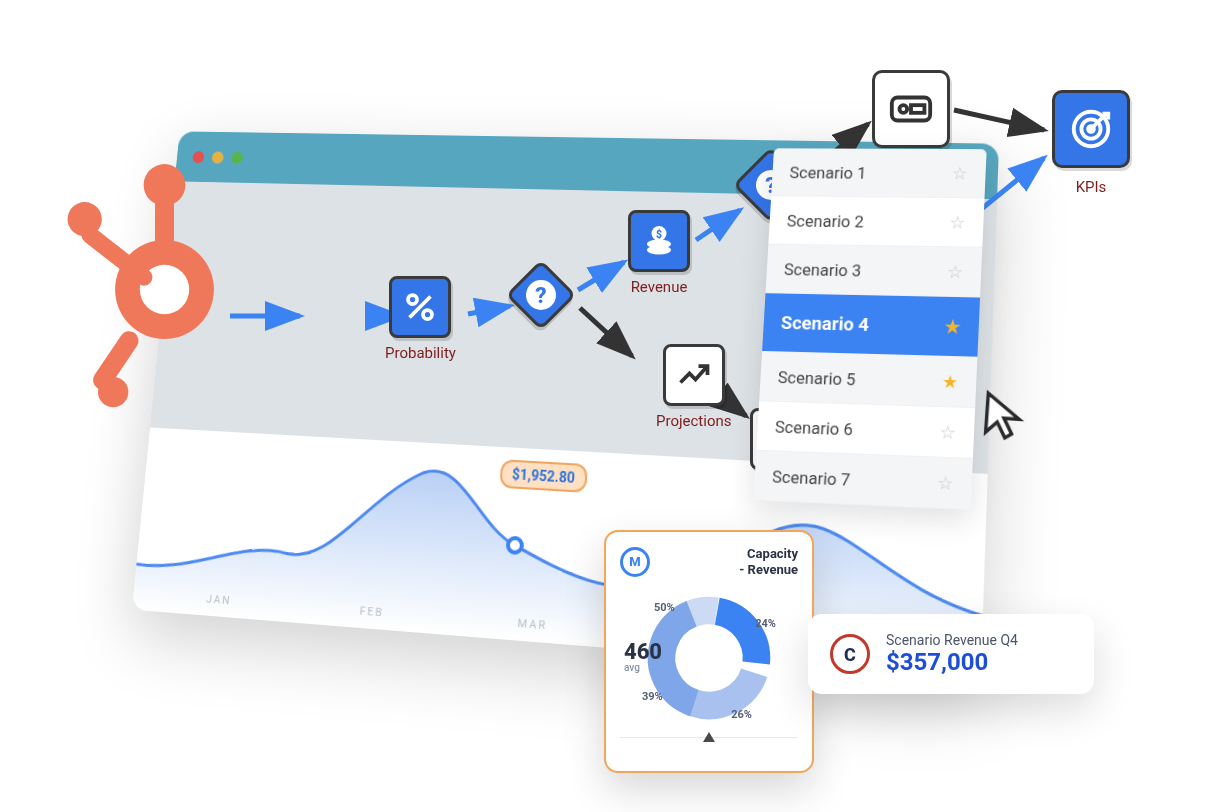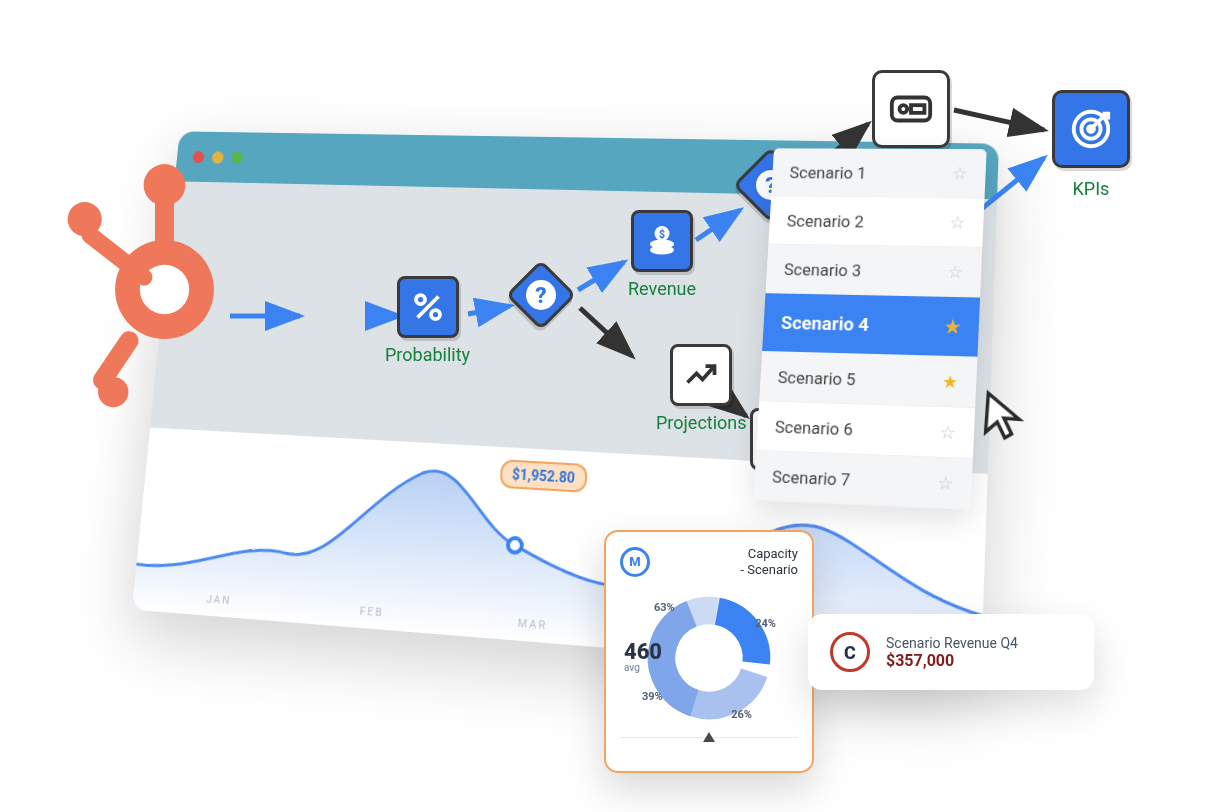--- a/index.html
+++ b/index.html
@@ -13,45 +13,45 @@
 .chart-area svg{position:absolute;inset:0;}
 .months{position:absolute;left:0;right:0;bottom:10px;display:flex;justify-content:space-around;color:#b9bec7;font-size:11px;letter-spacing:2px;padding:0 12px;}
 .tooltip{position:absolute;left:380px;top:12px;background:#ffe0c2;border:2px solid #f2a55f;color:#2b73da;font-weight:700;font-size:14px;padding:4px 10px;border-radius:12px;}
 .hubspot{position:absolute;left:60px;top:130px;width:190px;height:300px;}
 .hubspot svg{width:100%;height:100%;}
 .node{position:absolute;display:flex;flex-direction:column;align-items:center;gap:6px;}
 .tile{width:62px;height:62px;border-radius:8px;display:flex;align-items:center;justify-content:center;border:3px solid #3a3a3a;box-shadow:2px 3px 0 rgba(0,0,0,.15);}
 .tile-blue{background:#3475e8;}
 .tile-white{background:#fff;}
 .tile-big{width:78px;height:78px;border-radius:10px;}
-.node-label{font-size:18px;color:#15803d;}
+.node-label{font-size:15px;color:#7f1d1d;}
 .scenarios{position:absolute;left:760px;top:145px;width:220px;display:flex;flex-direction:column;background:#fff;box-shadow:0 10px 30px rgba(0,0,0,.12);border-radius:6px;overflow:hidden;transform:perspective(2000px) rotateX(8deg) rotateY(-12deg) rotateZ(3deg);}
 .scen{display:flex;align-items:center;justify-content:space-between;padding:14px 18px;font-size:17px;color:#444;border-bottom:1px solid #eef0f3;}
 .scen:nth-child(odd){background:#f4f5f7;}
 .scen.active{background:#3b83f3;color:#fff;font-weight:700;font-size:19px;padding:18px 18px;}
 .star{font-size:18px;}
 .star-gray{color:#c4c9d1;}
 .star-gold{color:#f2b52a;}
 .cursor{position:absolute;left:978px;top:390px;transform:rotateZ(4deg);}
 .cursor svg{width:52px;height:52px;}
 .capacity{position:absolute;left:604px;top:530px;width:210px;background:#fff;border:2px solid #f2a55f;border-radius:14px;padding:14px 14px 8px;box-shadow:0 16px 40px rgba(0,0,0,.16);}
 .cap-head{display:flex;align-items:center;justify-content:space-between;margin-bottom:6px;}
 .badge-m{width:30px;height:30px;border:3px solid #3b83f3;border-radius:50%;display:flex;align-items:center;justify-content:center;font-weight:800;color:#3b83f3;font-size:13px;}
-.cap-title{font-size:13px;font-weight:400;color:#2a3344;text-align:right;line-height:1.2;}
+.cap-title{font-size:13px;font-weight:700;color:#2a3344;text-align:right;line-height:1.2;}
 .donut{position:relative;width:170px;height:150px;margin:0 auto;}
 .donut svg{width:100%;height:100%;}
 .donut-center{position:absolute;left:0;right:0;top:56px;text-align:left;font-size:22px;font-weight:800;color:#2a3344;}
 .donut-center small{display:block;font-size:10px;color:#8a93a4;font-weight:500;margin-top:-2px;}
 .seglab{position:absolute;font-size:11px;color:#546078;font-weight:700;}
 .mini-axis{height:26px;border-top:1px solid #e6e9ef;margin-top:4px;position:relative;}
 .mini-axis::before{content:"";position:absolute;left:50%;top:-6px;width:0;height:0;border-style:solid;border-width:0 6px 10px 6px;border-color:transparent transparent #4a4a4a transparent;transform:translateX(-50%);}
 .revcard{position:absolute;left:808px;top:614px;width:286px;background:#fff;border-radius:14px;box-shadow:0 16px 42px rgba(0,0,0,.14);padding:18px 22px;display:flex;align-items:center;gap:16px;}
 .badge-c{width:40px;height:40px;border:3px solid #c0392b;border-radius:50%;display:flex;align-items:center;justify-content:center;font-weight:800;color:#243049;font-size:18px;}
 .rev-title{font-size:14px;color:#4a5568;}
-.rev-val{font-size:16px;font-weight:700;color:#7f1d1d;}
+.rev-val{font-size:24px;font-weight:700;color:#1d4ed8;}
 .kpis{position:absolute;left:1052px;top:90px;display:flex;flex-direction:column;align-items:center;gap:10px;}
 .icon-svg{width:36px;height:36px;}
 .company-nodes{position:absolute;}
 </style>
 </head>
 <body>
 
 <div class="stage">
 
   <div class="browser">
@@ -247,31 +247,31 @@
 
   <div class="cursor">
     <svg viewBox="0 0 24 24" fill="#fff" stroke="#2a2a2a" stroke-width="1.6">
         <path d="M4 2 L4 20 L9 15 L13 22 L16 20 L12 13 L19 13 Z"></path>
       </svg>
   </div>
 
   <div class="capacity">
     <div class="cap-head">
       <div class="badge-m">M</div>
-      <div class="cap-title"><span>Capacity</span><br><span>- Scenario</span></div>
+      <div class="cap-title"><span>Capacity</span><br><span>- Revenue</span></div>
     </div>
     <div class="donut">
       <svg viewBox="0 0 120 120">
         <circle cx="60" cy="60" r="38" fill="none" stroke="#cddaf4" stroke-width="22" stroke-dasharray="26 300" transform="rotate(-120 60 60)"></circle>
         <circle cx="60" cy="60" r="38" fill="none" stroke="#3b83f3" stroke-width="22" stroke-dasharray="57 300" transform="rotate(-80 60 60)"></circle>
         <circle cx="60" cy="60" r="38" fill="none" stroke="#a8c1ef" stroke-width="22" stroke-dasharray="62 300" transform="rotate(18 60 60)"></circle>
         <circle cx="60" cy="60" r="38" fill="none" stroke="#7ea6e8" stroke-width="22" stroke-dasharray="93 300" transform="rotate(108 60 60)"></circle>
       </svg>
       <div class="donut-center"><span>460</span><small>avg</small></div>
-      <span class="seglab" style="left:30px;top:18px">63%</span>
+      <span class="seglab" style="left:30px;top:18px">50%</span>
       <span class="seglab" style="right:18px;top:34px">24%</span>
       <span class="seglab" style="right:42px;bottom:12px">26%</span>
       <span class="seglab" style="left:18px;bottom:30px">39%</span>
     </div>
     <div class="mini-axis"></div>
   </div>
 
   <div class="revcard">
     <div class="badge-c">C</div>
     <div>

